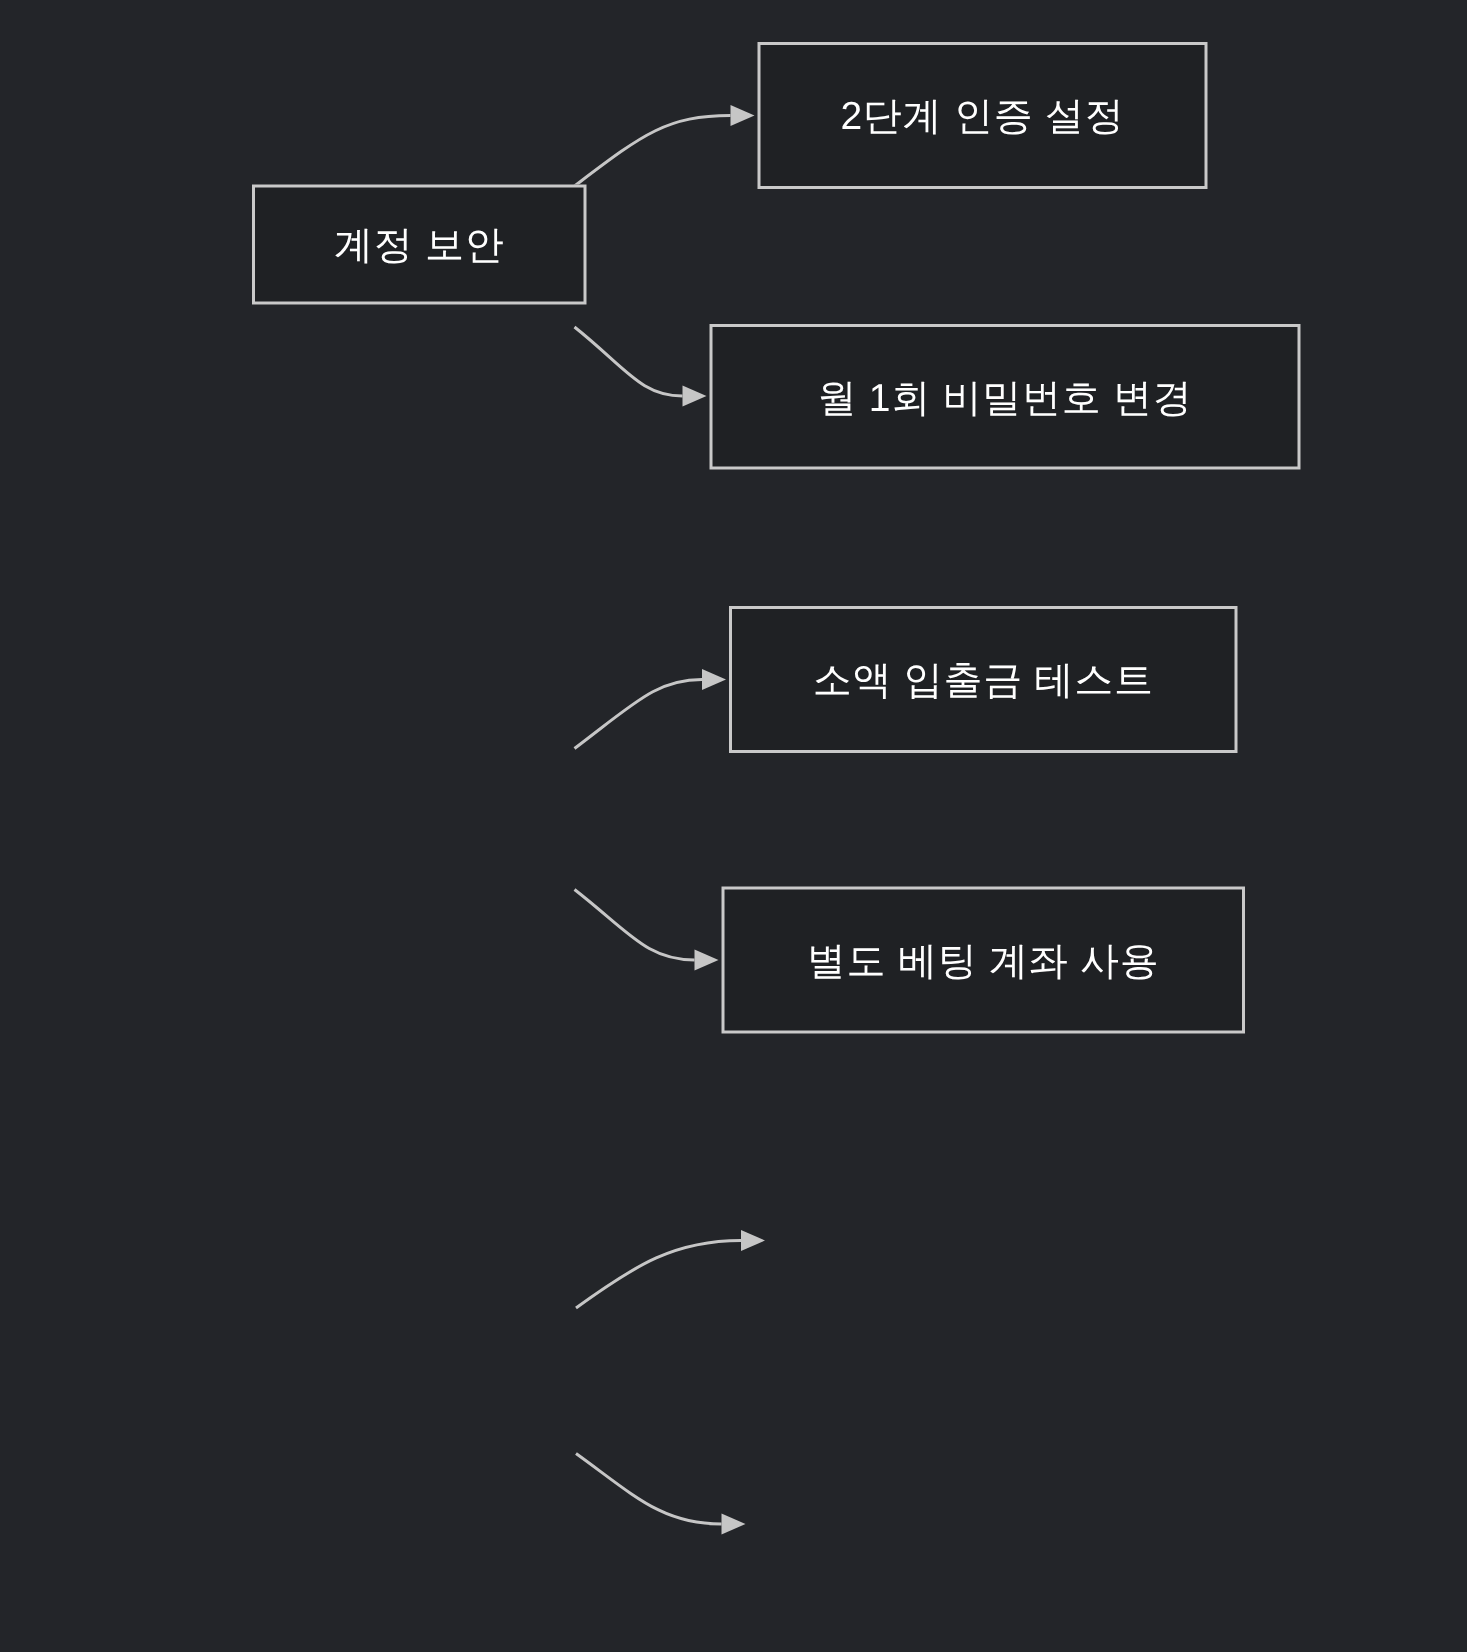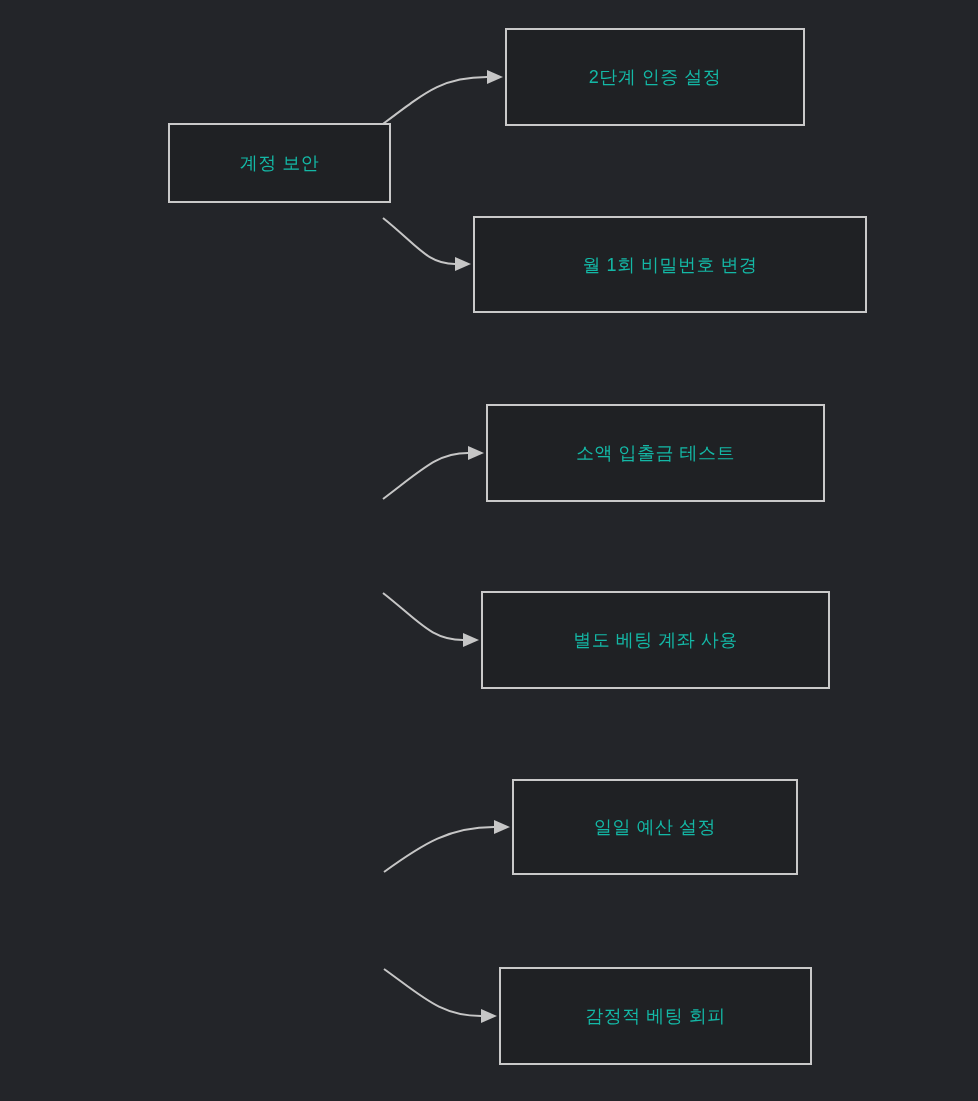--- a/index.html
+++ b/index.html
@@ -34,22 +34,22 @@
   .node {
     position: absolute;
     box-sizing: border-box;
     background: #1f2124;
     border: 2px solid #c9c9c9;
     display: flex;
     align-items: center;
     justify-content: center;
   }
   .node-label {
-    color: #14b8a6;
-    font-size: 18px;
+    color: #ffffff;
+    font-size: 26px;
     line-height: 1;
     white-space: nowrap;
     letter-spacing: 0.5px;
   }
 </style>
 </head>
 <body>
 
 <div class="canvas">
 
@@ -81,20 +81,14 @@
     <span class="node-label">월 1회 비밀번호 변경</span>
   </div>
 
   <div class="node" style="left:481px;top:591px;width:349px;height:98px">
     <span class="node-label">별도 베팅 계좌 사용</span>
   </div>
   <div class="node" style="left:486px;top:404px;width:339px;height:98px">
     <span class="node-label">소액 입출금 테스트</span>
   </div>
 
-  <div class="node" style="left:512px;top:779px;width:286px;height:96px">
-    <span class="node-label">일일 예산 설정</span>
-  </div>
-  <div class="node" style="left:499px;top:967px;width:313px;height:98px">
-    <span class="node-label">감정적 베팅 회피</span>
-  </div>
 
 </div>
 
 </body></html>

